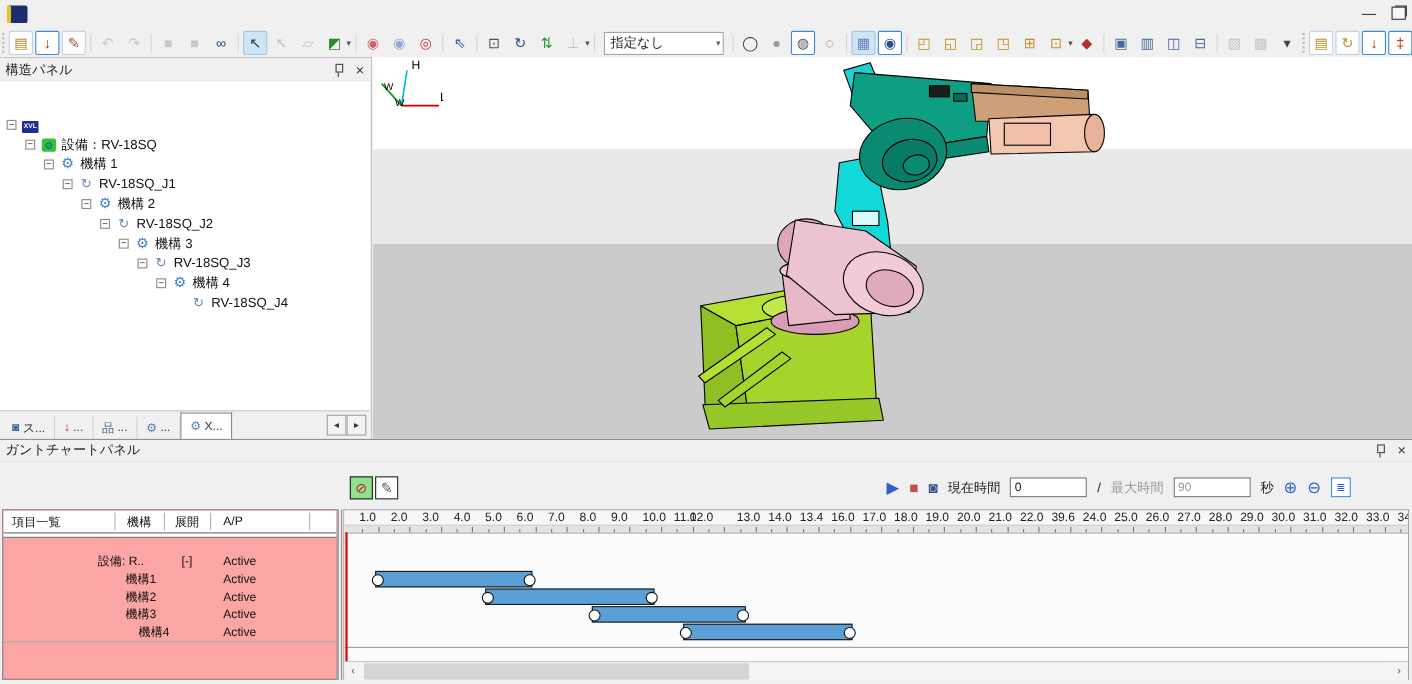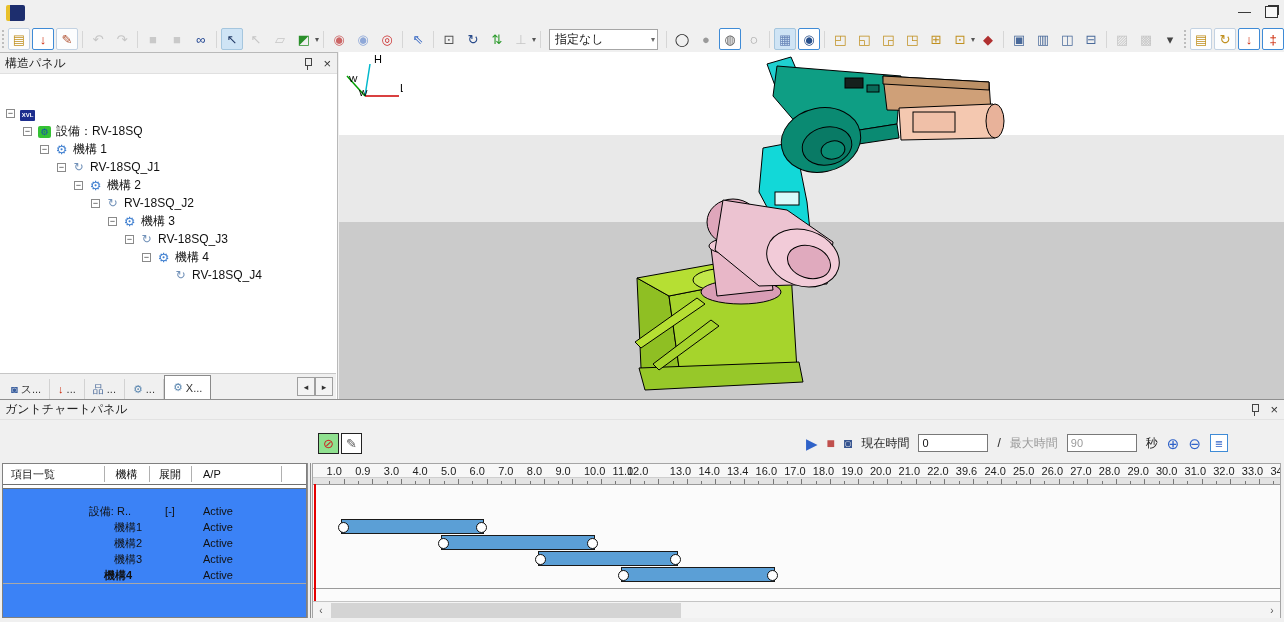--- a/index.html
+++ b/index.html
@@ -54,21 +54,21 @@
   .ghead .sp{flex:1;}
   .gleft-icons{position:absolute;left:318px;top:33px;display:flex;gap:2px;}
   .gicon{width:21px;height:21px;box-sizing:border-box;border:1px solid #222;background:#fff;display:flex;align-items:center;justify-content:center;font-size:13px;}
   .gright{position:absolute;left:806px;top:31px;height:24px;display:flex;align-items:center;gap:9px;}
   .gt-label{font-size:12px;color:#222;white-space:nowrap;}
   .gt-label.dim{color:#9a9a9a;}
   .gt-input{width:70px;height:18px;box-sizing:border-box;background:#fff;border:1px solid #787878;font-size:11px;padding:1px 3px;color:#111;display:flex;align-items:center;}
   .gt-input.dim{color:#9a9a9a;}
   .gbtn{font-size:15px;line-height:1;}
   .optbtn{width:18px;height:18px;box-sizing:border-box;border:1px solid #3f8bd6;background:#fff;color:#2f62c8;font-size:10px;display:flex;align-items:center;justify-content:center;}
-  .gtable{position:absolute;left:2px;top:63px;width:305px;height:155px;background:#3b82f6;border:1px solid #808080;box-sizing:border-box;overflow:hidden;}
+  .gtable{position:absolute;left:2px;top:63px;width:305px;height:155px;background:#fca5a5;border:1px solid #808080;box-sizing:border-box;overflow:hidden;}
   .ghrow{position:absolute;left:0;top:0;right:0;height:20px;background:#fff;}
   .ghcell{position:absolute;top:0;height:20px;font-size:11px;color:#111;display:flex;align-items:center;}
   .gcolline{position:absolute;top:2px;height:16px;width:1px;background:#b0b0b0;}
   .ghdbl{position:absolute;left:0;right:0;top:20px;height:3px;border-top:1px solid #707070;border-bottom:1px solid #707070;background:#fff;}
   .grow{position:absolute;left:0;right:0;height:16px;}
   .gcell{position:absolute;font-size:11px;color:#111;white-space:nowrap;line-height:16px;}
   .growsep{position:absolute;left:0;right:0;height:1px;background:#a8a8a8;}
   .gsplit{position:absolute;left:307px;top:63px;width:4px;height:155px;border-left:1px solid #8f8f8f;border-right:1px solid #8f8f8f;box-sizing:border-box;background:#f0f0f0;}
   .gtime{position:absolute;left:312px;top:63px;width:969px;height:155px;background:#fbfbfb;border-left:1px solid #a5a5a5;border-right:1px solid #a5a5a5;border-top:1px solid #a5a5a5;box-sizing:border-box;overflow:hidden;}
   .ruler{position:absolute;left:0;right:0;top:0;height:20px;background:#f7f7f7;border-bottom:1px solid #9a9a9a;}
@@ -349,31 +349,31 @@
         </div>
         <div class="grow" style="top: 71px;">
           <span class="gcell" style="left: 111px;">機構2</span>
           <span class="gcell" style="left: 200px;">Active</span>
         </div>
         <div class="grow" style="top: 87px;">
           <span class="gcell" style="left: 111px;">機構3</span>
           <span class="gcell" style="left: 200px;">Active</span>
         </div>
         <div class="grow" style="top: 103px;">
-          <span class="gcell" style="left: 101px; font-weight: bold;">機構4</span>
+          <span class="gcell" style="left: 123px;">機構4</span>
           <span class="gcell" style="left: 200px;">Active</span>
         </div>
         <div class="growsep" style="top: 119px;"></div>
       </div>
     <div class="gsplit"></div>
     <div class="gtime" id="gtime">
         <div class="ruler">
           <div class="tickband"></div>
           <span class="rlabel" style="left: 13.6px;">1.0</span>
-          <span class="rlabel" style="left: 42.2px;">0.9</span>
+          <span class="rlabel" style="left: 42.2px;">2.0</span>
           <span class="rlabel" style="left: 70.8px;">3.0</span>
           <span class="rlabel" style="left: 99.4px;">4.0</span>
           <span class="rlabel" style="left: 128px;">5.0</span>
           <span class="rlabel" style="left: 156.6px;">6.0</span>
           <span class="rlabel" style="left: 185.2px;">7.0</span>
           <span class="rlabel" style="left: 213.8px;">8.0</span>
           <span class="rlabel" style="left: 242.4px;">9.0</span>
           <span class="rlabel" style="left: 271px;">10.0</span>
           <span class="rlabel" style="left: 299.6px;">11.0</span>
           <span class="rlabel" style="left: 314px;">12.0</span>

